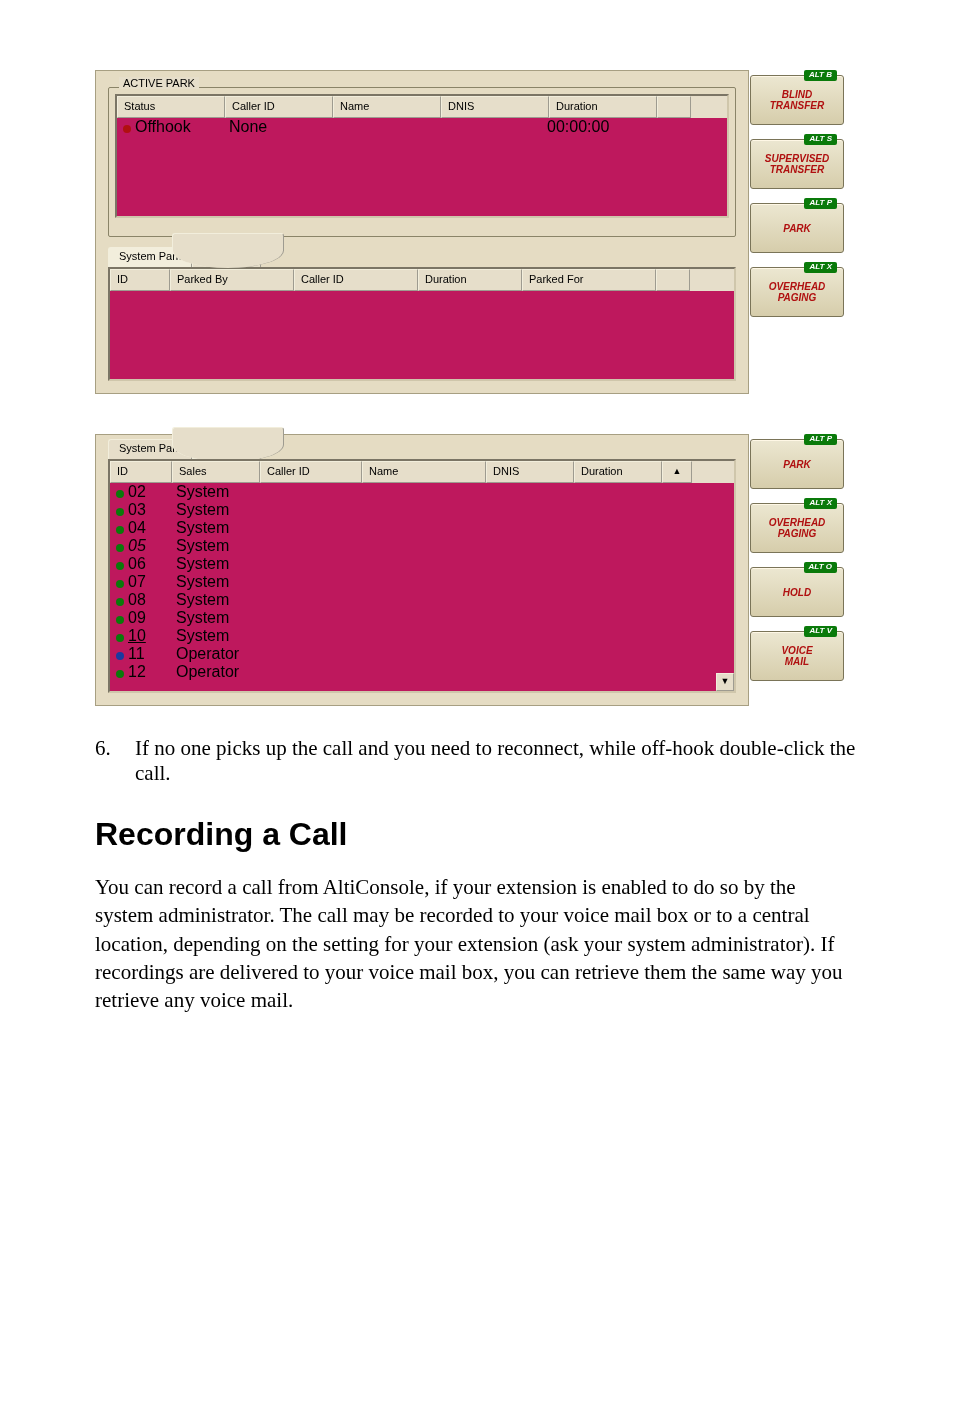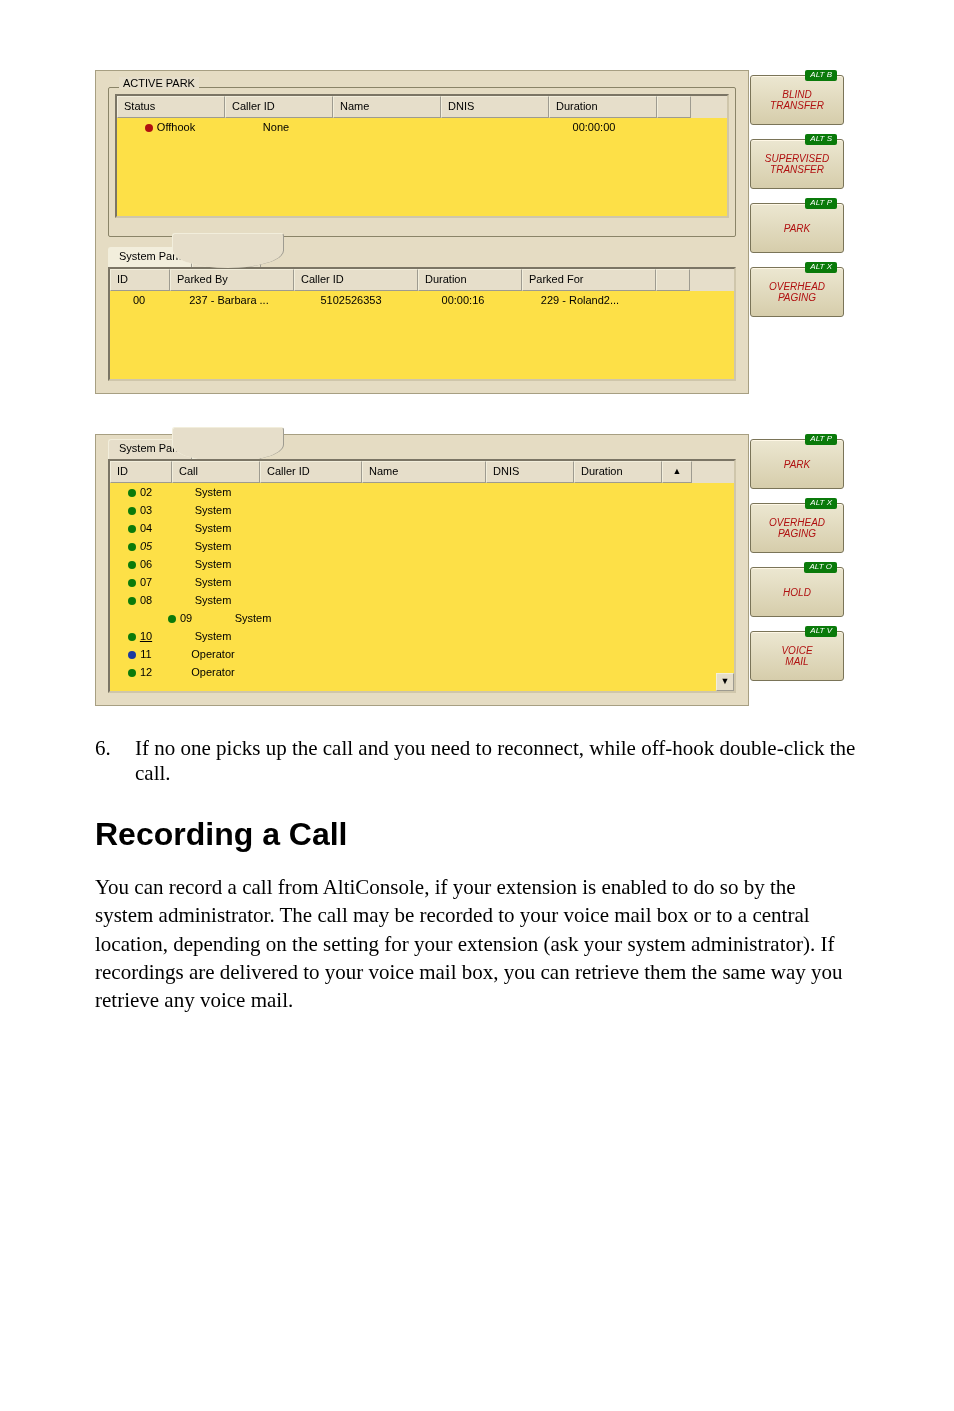--- a/index.html
+++ b/index.html
@@ -15,38 +15,37 @@
     box-sizing: border-box;
   }
   .screenshot-stack {
     display: flex;
     flex-direction: column;
     gap: 40px;
     margin-bottom: 30px;
   }
   .sunken {
     border: 2px inset #cfc6ab;
-    background: #fde047;
+    background: #be185d;
   }
   .col-header {
     display: flex;
     font-size: 11px;
     background: #e6deca;
   }
   .col-header > div {
     border: 1px outset #f2eedc;
     padding: 2px 6px;
     height: 16px;
     line-height: 14px;
     white-space: nowrap;
   }
   .row {
     display: flex;
-    font-size: 11px;
-    text-align: center;
+    font-size: 16px;
   }
   .row > div {
     padding: 2px 6px;
     height: 14px;
     line-height: 14px;
     white-space: nowrap;
   }
   .row.selected {
     background: #0a246a;
     color: #fff;
@@ -113,21 +112,21 @@
     width: 92px;
     height: 48px;
     background: linear-gradient(#ece7d1,#d6cdab);
     border: 1px solid #7a7458;
     border-radius: 3px;
     box-shadow: inset 0 1px 0 #fff8e6;
     display: flex;
     flex-direction: column;
     justify-content: center;
     font-size: 10px;
-    font-weight: normal;
+    font-weight: bold;
     font-style: italic;
     color: #b01010;
     text-align: center;
     line-height: 1.1;
     cursor: pointer;
     position: relative;
   }
   .fancy-btn .alt {
     position: absolute;
     top: -6px;
@@ -240,27 +239,20 @@
       </div>
       <div class="sunken" style="height:110px; margin: 0 6px 6px 6px;">
         <div class="col-header">
           <div style="width:46px">ID</div>
           <div style="width:110px">Parked By</div>
           <div style="width:110px">Caller ID</div>
           <div style="width:90px">Duration</div>
           <div style="width:120px">Parked For</div>
           <div style="width:20px"></div>
         </div>
-        <div class="row">
-          <div style="width:46px">00</div>
-          <div style="width:110px">237 - Barbara ...</div>
-          <div style="width:110px">5102526353</div>
-          <div style="width:90px">00:00:16</div>
-          <div style="width:120px">229 - Roland2...</div>
-        </div>
       </div>
 
       <div class="btn-col" style="top:4px;">
         <div class="fancy-btn">
           <div class="alt">ALT B</div>
           <span style="white-space:pre-line">BLIND
 TRANSFER</span>
         </div>
         <div class="fancy-btn">
           <div class="alt">ALT S</div>
@@ -281,21 +273,21 @@
 
     <div class="outer-panel" style="padding-top:0;">
       <div class="tabs" style="position:relative;">
         <div>System Park</div>
         <div class="active">Line Park</div>
         <div class="circle" style="width:90px;height:30px;left:70px;top:-8px;"></div>
       </div>
       <div class="sunken" style="height:230px; margin:0 6px 6px 6px; position:relative; overflow:hidden;">
         <div class="col-header">
           <div style="width:48px">ID</div>
-          <div style="width:74px">Call</div>
+          <div style="width:74px">Sales</div>
           <div style="width:88px">Caller ID</div>
           <div style="width:110px">Name</div>
           <div style="width:74px">DNIS</div>
           <div style="width:74px">Duration</div>
           <div class="scroll-arrow">▲</div>
         </div>
         <div id="lp-rows">
             <div class="row">
               <div style="width: 48px;"><span class="dot green"></span><span>02</span></div>
               <div style="width: 74px;">System</div>
@@ -346,21 +338,21 @@
             </div>
             <div class="row">
               <div style="width: 48px;"><span class="dot green"></span><span>08</span></div>
               <div style="width: 74px;">System</div>
               <div style="width: 88px;"></div>
               <div style="width: 110px;"></div>
               <div style="width: 74px;"></div>
               <div style="width: 74px;"></div>
             </div>
             <div class="row">
-              <div style="width: 48px; margin-left: 40px;"><span class="dot green"></span><span>09</span></div>
+              <div style="width: 48px;"><span class="dot green"></span><span>09</span></div>
               <div style="width: 74px;">System</div>
               <div style="width: 88px;"></div>
               <div style="width: 110px;"></div>
               <div style="width: 74px;"></div>
               <div style="width: 74px;"></div>
             </div>
             <div class="row">
               <div style="width: 48px; text-decoration: underline;"><span class="dot green"></span><span>10</span></div>
               <div style="width: 74px;">System</div>
               <div style="width: 88px;"></div>

